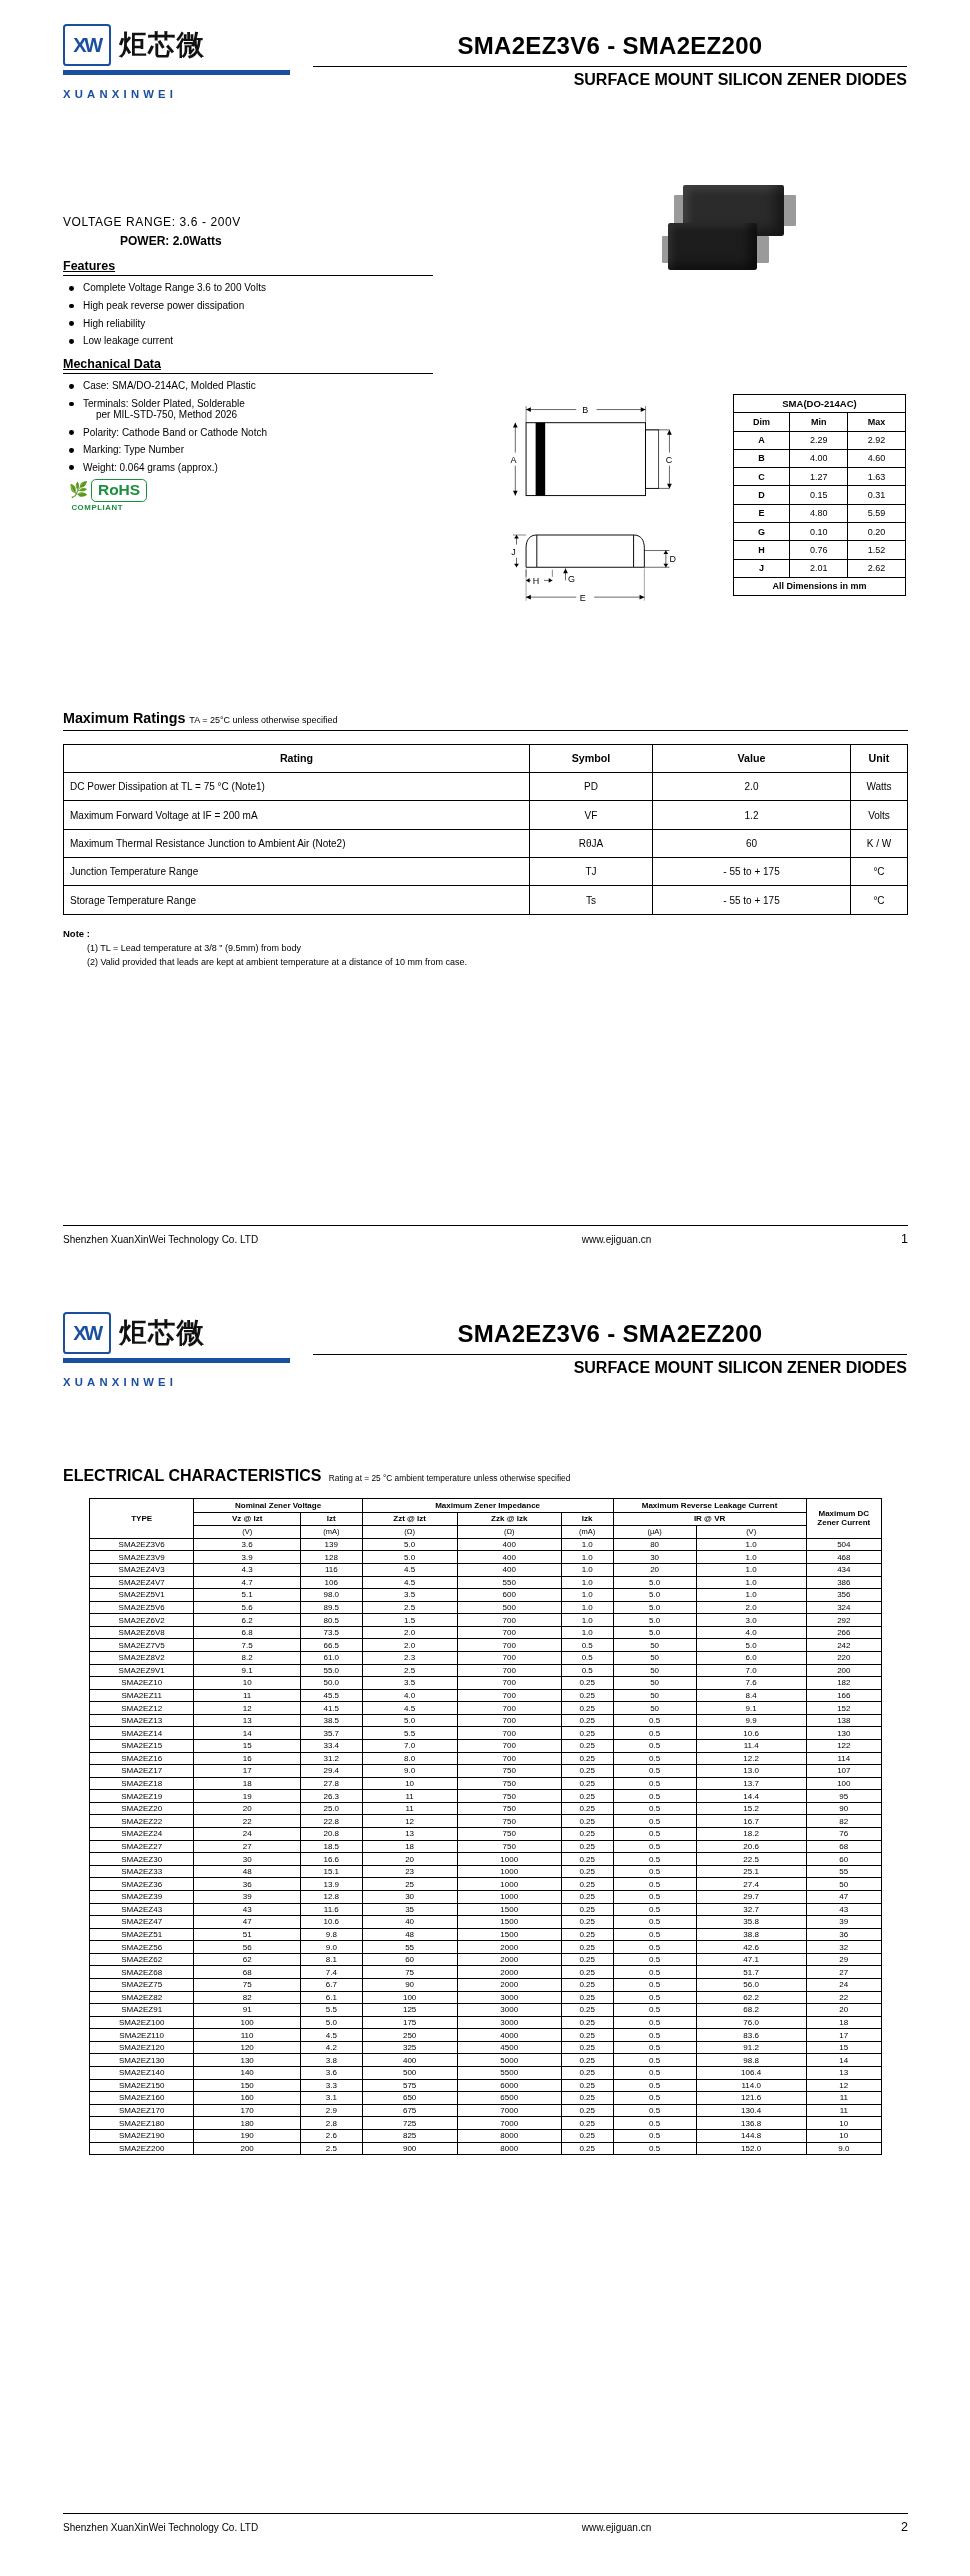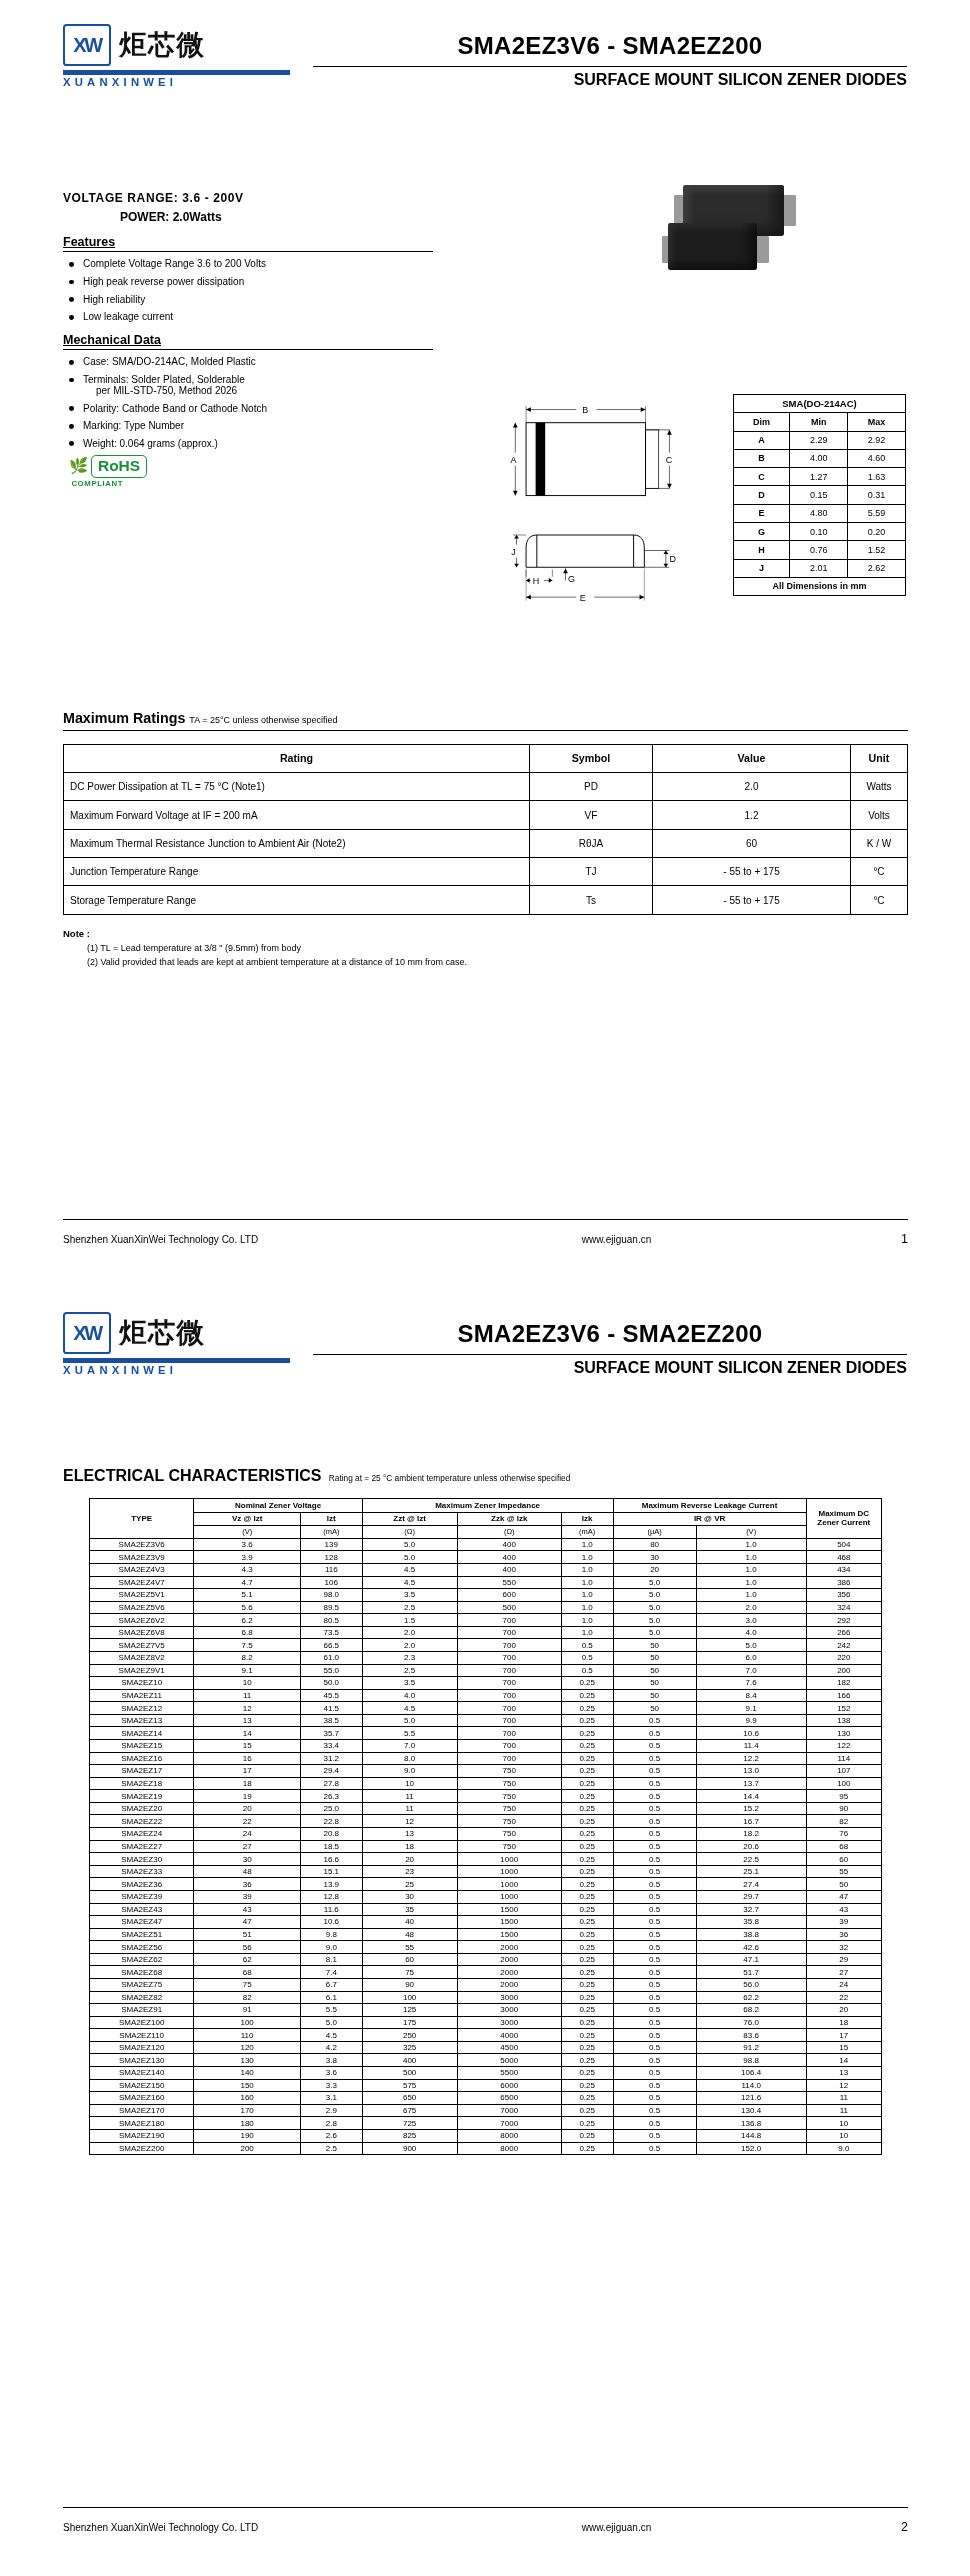--- a/index.html
+++ b/index.html
@@ -28,33 +28,33 @@
     display:flex; align-items:center; justify-content:center;
     color:#1a4fa0; font-weight:bold; font-size:20px; letter-spacing:-2.4px;
     font-family:"Liberation Sans", sans-serif;
   }
   .logo-cn {
     margin-left:8.3px; font-size:27.4px; font-weight:bold; color:#111;
     font-family:"DejaVu Sans", sans-serif; letter-spacing:1.2px;
   }
   .logo-bar { margin-top:3.6px; height:5.4px; background:#1a4fa0; width:227px; }
   .logo-en {
-    margin-top:1px; font-size:11.3px; letter-spacing:4.2px; color:#1a4fa0;
+    margin-top:13px; font-size:11.3px; letter-spacing:4.2px; color:#1a4fa0;
     font-weight:bold;
   }
   .hdr-right { margin-left:250px; text-align:center; }
   .title-main {
     font-size:24px; font-weight:bold; letter-spacing:0.3px; padding-top:4.8px;
   }
   .title-rule { border-bottom:1.8px solid #000; margin:6px 0 3.6px 0; }
   .title-sub { font-size:16px; font-weight:bold; text-align:right; }
 
   
   .spec-col { position:absolute; left:63px; top:191px; width:394px; }
-  .volt-line { font-size:12px; font-weight:bold; letter-spacing:0.6px; }
+  .volt-line { font-size:12px; font-weight:normal; letter-spacing:0.6px;margin-top:24px; }
   .volt-line2 { font-size:12px; font-weight:bold; margin-top:5.4px; padding-left:57px; }
 
   .sec-title { font-size:12.5px; font-weight:bold; margin-top:10.7px;text-decoration:underline; }
   .sec-rule { border-bottom:1.2px solid #000; width:370px; margin-top:2.4px; }
   ul.feat { list-style:none; margin:6px 0 0 0; padding:0; }
   ul.feat li {
     font-size:10px; margin:0 0 6.6px 0; padding-left:20px; position:relative;
   }
   ul.feat li:before {
     content:""; position:absolute; left:6px; top:3.6px;
@@ -109,21 +109,21 @@
   table.mr td.rating { text-align:left; }
   table.mr td.c { text-align:center; }
 
   .note-blk { margin-top:13px; font-size:9.5px; }
   .note-blk .nt { font-weight:bold; }
   .note-blk .ln { font-size:9px; margin-top:4.2px; padding-left:24px; }
 
   
   .footer {
     position:absolute; left:63px; bottom:42px; width:845px;
-    border-top:1.2px solid #000; padding-top:12px;
+    border-top:1.2px solid #000; padding-top:6px;
     font-size:10px; display:flex; align-items:center;
   }
   .footer .co { width:334px; }
   .footer .url { flex:1; text-align:center; }
   .footer .pg { width:72px; text-align:right; font-size:12.5px; }
 
   
   .ec-head { position:absolute; left:63px; top:179px; width:845px; }
   .ec-title { font-size:16px; font-weight:bold; display:inline-block; }
   .ec-title-sub { font-size:8.3px; display:inline-block; padding-left:4.8px; }

